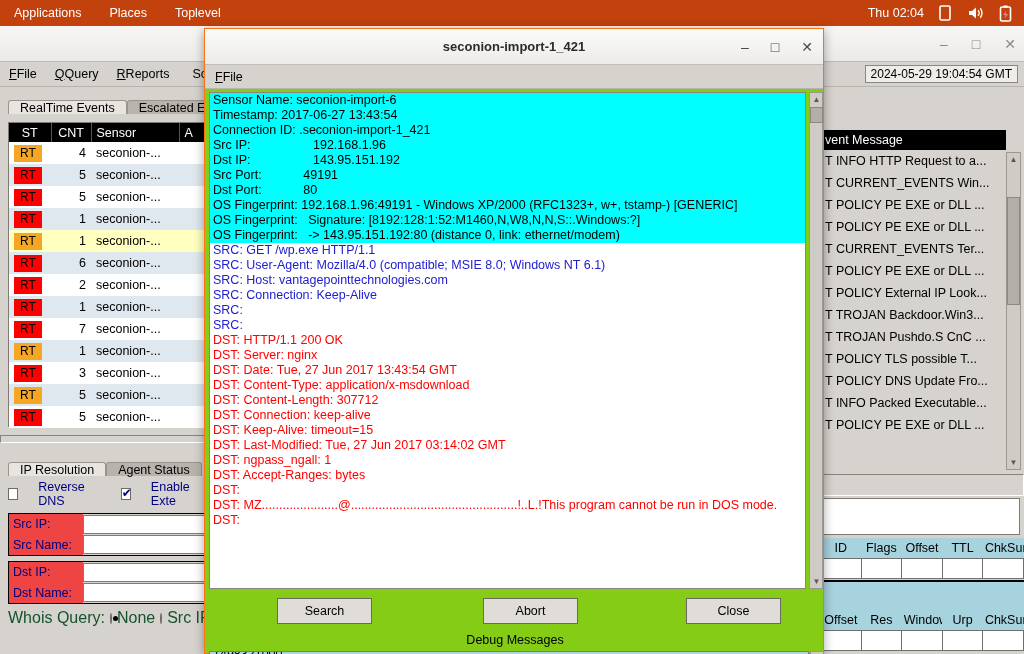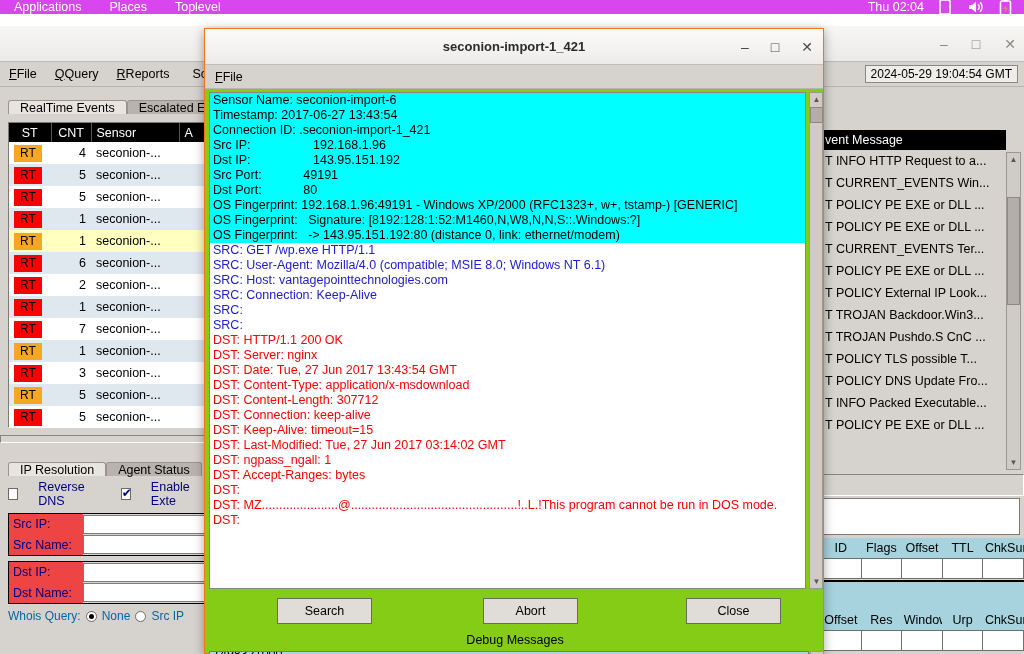--- a/index.html
+++ b/index.html
@@ -7,22 +7,22 @@
     margin: 0; padding: 0;
     width: 1024px; height: 654px;
     overflow: hidden;
     font-family: "Liberation Sans", sans-serif;
     font-size: 12px;
     background: #ffffff;
   }
 
   
   #topbar {
-    position: absolute; left: 0; top: 0; width: 1024px; height: 14px;
-    background: #d946ef;
+    position: absolute; left: 0; top: 0; width: 1024px; height: 26px;
+    background: #c2410c;
     color: #ffffff;
     display: flex; align-items: center;
     font-size: 12.5px;
   }
   #topbar .tb-menu { display: flex; align-items: center; gap: 0; }
   #topbar .tb-item {
     padding: 0 14px; height: 26px; display: flex; align-items: center;
     color: #ffffff; white-space: nowrap;
   }
   #topbar .tb-right {
@@ -117,21 +117,21 @@
   .cbx.on::after {
     content: "\2714"; position: absolute; left: 0px; top: -3px;
     font-size: 12px; color: #00007f;
   }
   .fieldgrid {
     margin: 3px 0 0 8px; width: 204px; border: 1px solid #000; border-collapse: collapse;
   }
   .fieldgrid td { border: 0; padding: 0; height: 21px; }
   .fg-lbl { background: #ef4444; color: #00007f; font-size: 12.5px; padding: 0 4px !important; width: 74px; white-space: nowrap; }
   .fg-inp { background: #ffffff; border: 1px solid #7d7d7d; height: 19px; }
-  .whoisrow { display: flex; align-items: center; gap: 5px; padding: 5px 6px 2px 8px; font-size: 12px; color: #0369a1; white-space: nowrap; }
+  .whoisrow { display: flex; align-items: center; gap: 5px; padding: 5px 6px 2px 8px; font-size: 16px; color: #14532d; white-space: nowrap; }
   .rad { width: 11px; height: 11px; border-radius: 50%; background: #ffffff; border: 1px solid #6b6b6b; display: inline-block; position: relative; }
   .rad.on::after { content: ""; position: absolute; left: 2.5px; top: 2.5px; width: 5px; height: 5px; border-radius: 50%; background: #000; }
 
   
   #rightpane { position: absolute; left: 820px; top: 130px; width: 204px; height: 524px; }
   #evtlist { position: absolute; left: 0; top: 0; width: 186px; }
   .evthead { background: #000; color: #fff; font-size: 12.5px; height: 20px; display: flex; align-items: center; padding-left: 5px; white-space: nowrap; }
   .evtrow { height: 22px; display: flex; align-items: center; padding-left: 5px; font-size: 12.5px; color: #000; white-space: nowrap; overflow: hidden; }
 
   .vscroll { position: absolute; width: 15px; background: #cfcbc6; border: 1px solid #9c9791; }

